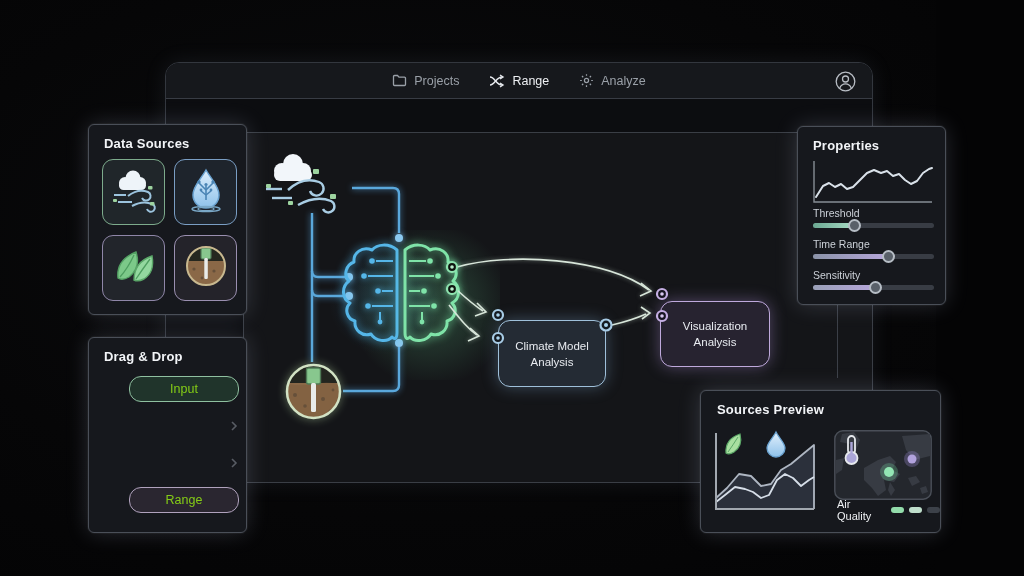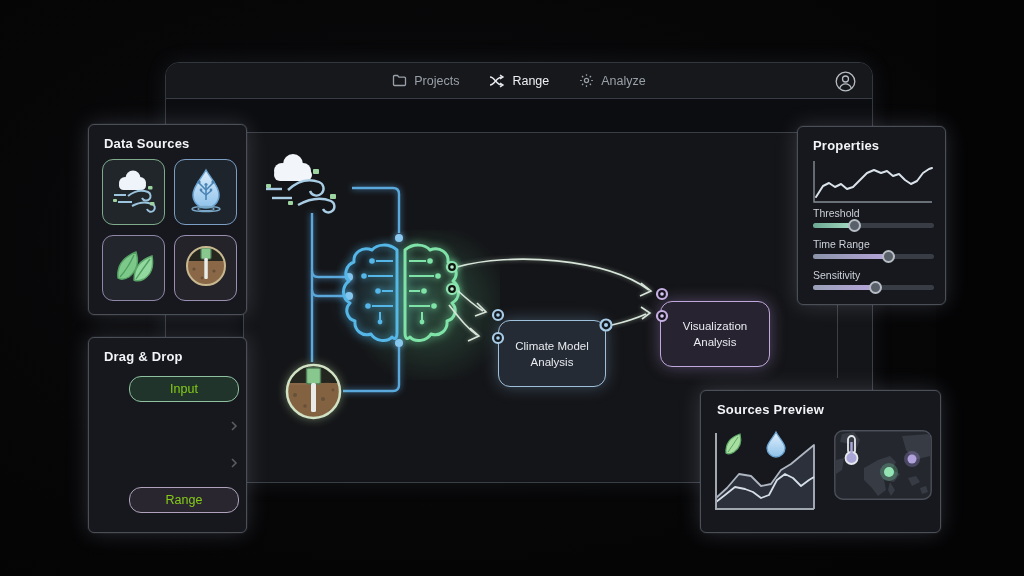--- a/index.html
+++ b/index.html
@@ -453,15 +453,21 @@
       </g>
       <g>
           <circle cx="55" cy="42" r="9" fill="rgba(125,230,170,0.25)"></circle>
           <circle cx="55" cy="42" r="5" fill="#93e6b4"></circle>
         </g>
       <g>
           <circle cx="78" cy="29" r="8" fill="rgba(170,150,230,0.28)"></circle>
           <circle cx="78" cy="29" r="4.5" fill="#b1a2dd"></circle>
         </g>
     </svg>
+    <div class="aq-row">
+      <span class="aq-label">Air Quality</span>
+      <span class="aq-pill" style="background: rgb(147, 220, 171);"></span>
+      <span class="aq-pill" style="background: rgb(191, 222, 203);"></span>
+      <span class="aq-pill" style="background: rgb(60, 65, 73);"></span>
+    </div>
   </div>
 
 </div>
 
 </body></html>

